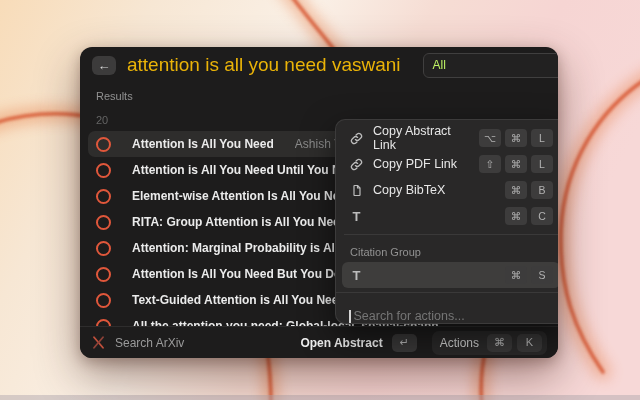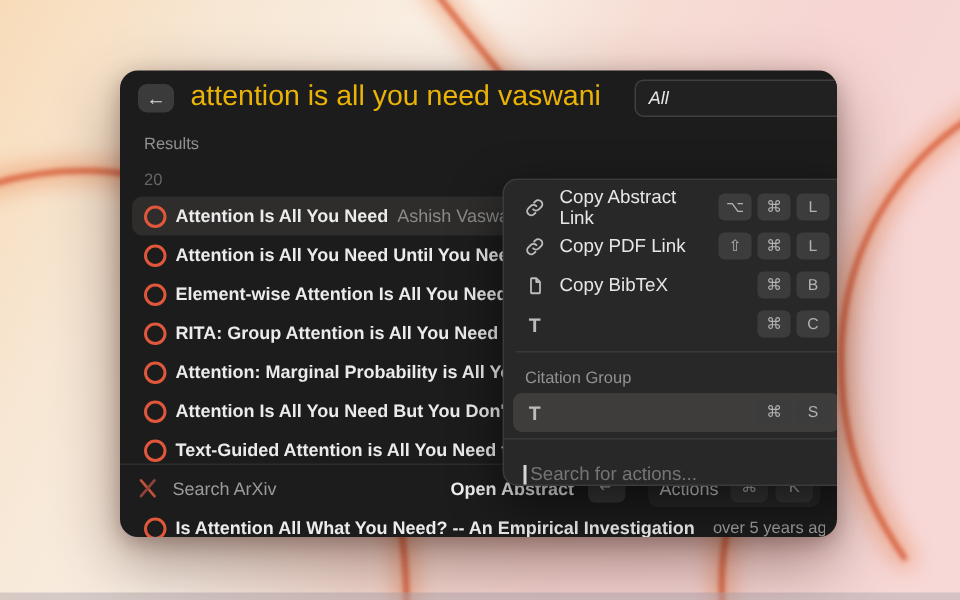--- a/index.html
+++ b/index.html
@@ -16,33 +16,33 @@
     box-shadow:0 18px 45px rgba(60,25,15,.45),0 4px 14px rgba(60,25,15,.3);
     color:#e8e8e8;
   }
   .topbar{display:flex;align-items:center;gap:11px;height:36px;padding:0 12px;}
   .back-btn{width:24px;height:19px;flex:none;background:#3c3b3b;border-radius:6px;
     color:#d9d9d9;display:flex;align-items:center;justify-content:center;font-size:13px;line-height:1;}
   .query{font-size:19px;color:#eab308;white-space:nowrap;}
   .spacer{flex:1;}
   .dropdown{width:158px;height:23px;flex:none;border:1px solid #403f3f;border-radius:6px;
     background:#222121;display:flex;align-items:center;justify-content:space-between;
-    padding:0 9px;font-size:12px;color:#e5e5e5;font-style:italic;}
+    padding:0 9px;font-size:12px;color:#bef264;}
   .chev{color:#9a9a9a;display:flex;}
   .results-label{padding:7px 16px 3px;font-size:11px;color:#919191;display:flex;gap:12px;flex-direction:column;}
   .results-count{color:#646464;}
   .list{padding:2px 8px 0;}
-  .row{height:26px;display:flex;align-items:center;gap:6px;padding:0 8px;border-radius:7px;overflow:hidden;}
+  .row{height:26px;display:flex;align-items:center;gap:21px;padding:0 8px;border-radius:7px;overflow:hidden;}
   .row.selected{background:#2e2d2c;}
   .ring{width:11px;height:11px;flex:none;border:2px solid #e0573b;border-radius:50%;}
   .r-title{font-size:12px;font-weight:600;color:#ebebeb;white-space:nowrap;flex:none;}
   .r-sub{font-size:12px;color:#8a8a8a;white-space:nowrap;overflow:hidden;flex:1;}
   .r-acc{font-size:11px;color:#9b9b9b;flex:none;margin-left:auto;white-space:nowrap;}
   
-  .footer{position:absolute;left:0;right:0;bottom:17px;height:31px;background:#1d1c1c;
+  .footer{position:absolute;left:0;right:0;bottom:0;height:31px;background:#1d1c1c;
     border-top:1px solid #2e2d2d;display:flex;align-items:center;gap:9px;padding:0 11px;}
   .src-label{font-size:12px;color:#9a9a9a;}
   .open-label{font-size:12px;font-weight:600;color:#eeeeee;}
   .key{min-width:19px;height:18px;padding:0 3px;background:#383737;border-radius:5px;
     color:#b4b4b4;font-size:11px;display:inline-flex;align-items:center;justify-content:center;line-height:1;}
   .actions-group{display:flex;align-items:center;gap:5px;background:rgba(255,255,255,.055);
     border-radius:7px;padding:3px 5px;margin-left:6px;}
   .actions-label{font-size:12px;color:#cbcbcb;margin:0 3px;}
   
   .menu{position:absolute;left:255px;top:72px;width:218px;background:#292828;

